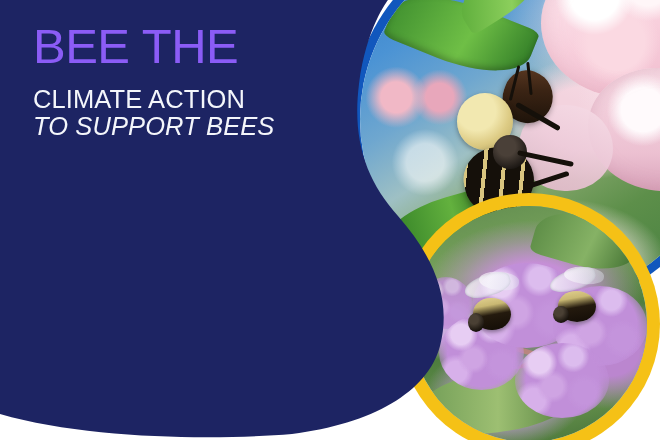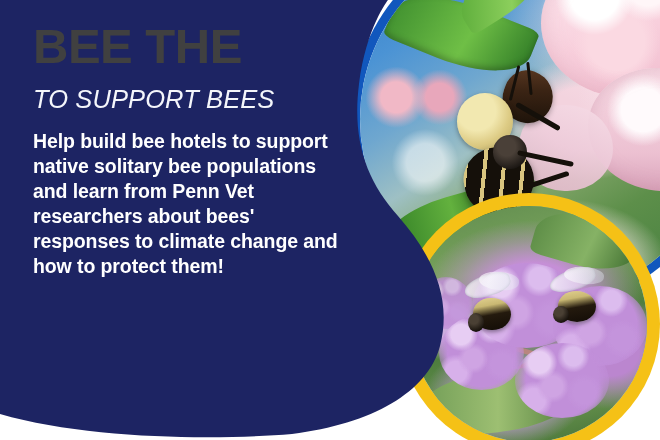--- a/index.html
+++ b/index.html
@@ -231,22 +231,22 @@
     pointer-events: none;
   }
 
   
   #text-wrap {
     position: absolute;
     left: 33px; top: 24px;
     width: 330px;
   }
   #headline {
-    color: #404040;
-    font-weight: 700;
+    color: #8b5cf6;
+    font-weight: 400;
     font-size: 49px;
     line-height: .93;
     letter-spacing: -0.5px;
     margin: 0 0 16px 0;
     text-transform: uppercase;
     font-stretch: condensed;
   }
   #headline .l2 { display: block; }
   #subhead {
     color: #f4f6fb;
@@ -331,18 +331,18 @@
              C428,392 372,424 292,434
              C220,440 90,440 0,414
              Z" fill="#1d2463"></path>
   </svg>
 
   <div id="text-wrap">
     <h1 id="headline">
       <span>BEE THE</span>
     </h1>
     <h2 id="subhead">
+      <span>CLIMATE ACTION</span>
       <span class="l2">TO SUPPORT BEES</span>
     </h2>
-    <p id="body">Help build bee hotels to support native solitary bee populations and learn from Penn Vet researchers about bees' responses to climate change and how to protect them!</p>
   </div>
 
 </div>
 
 </body></html>

